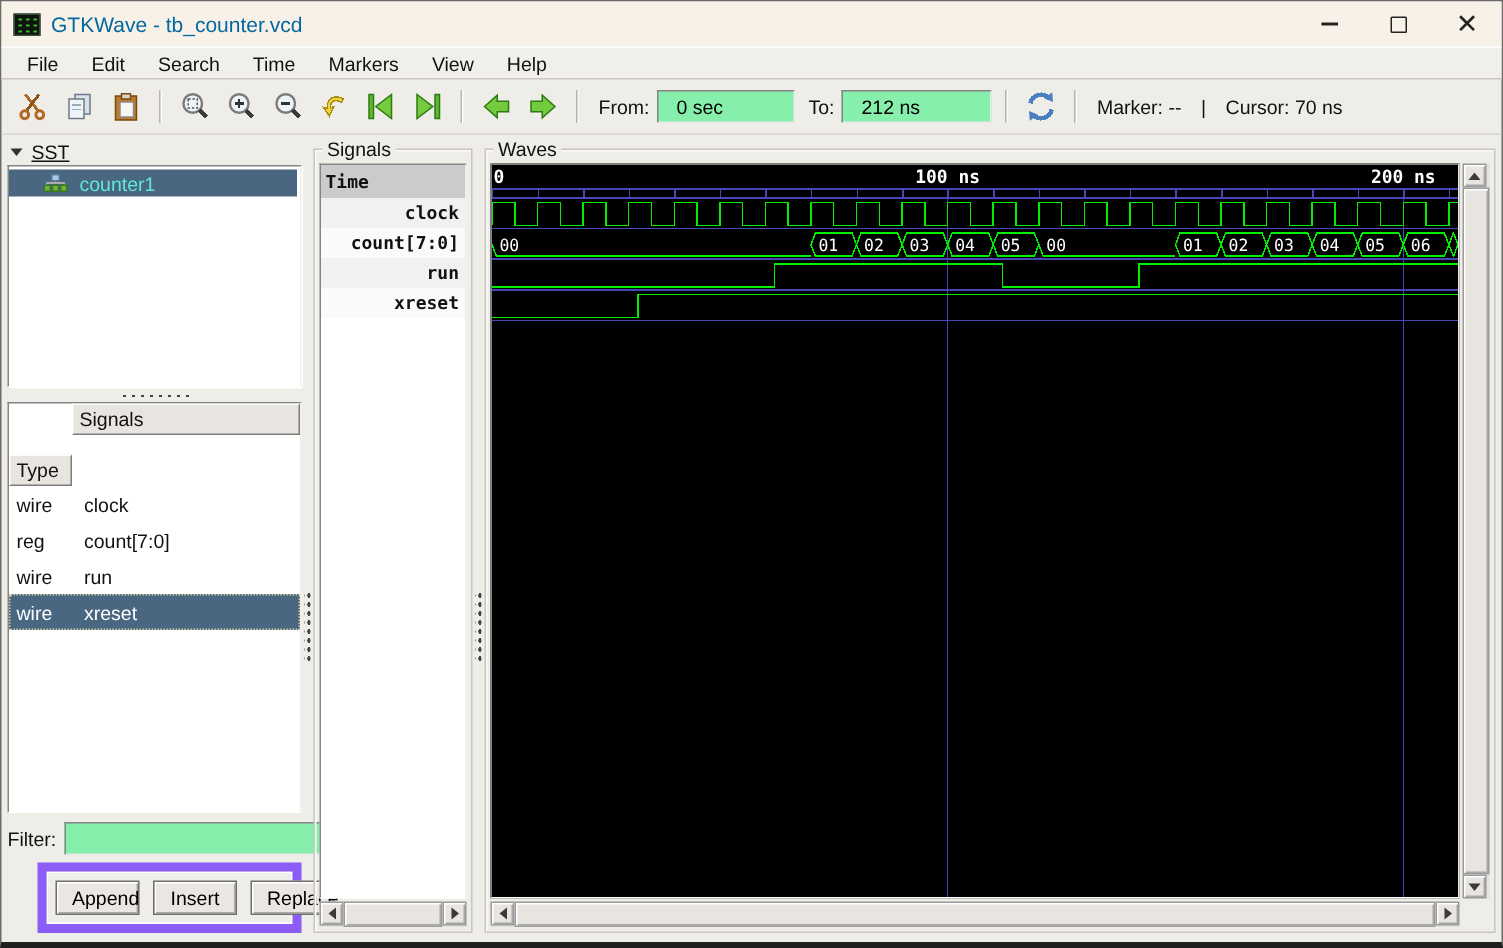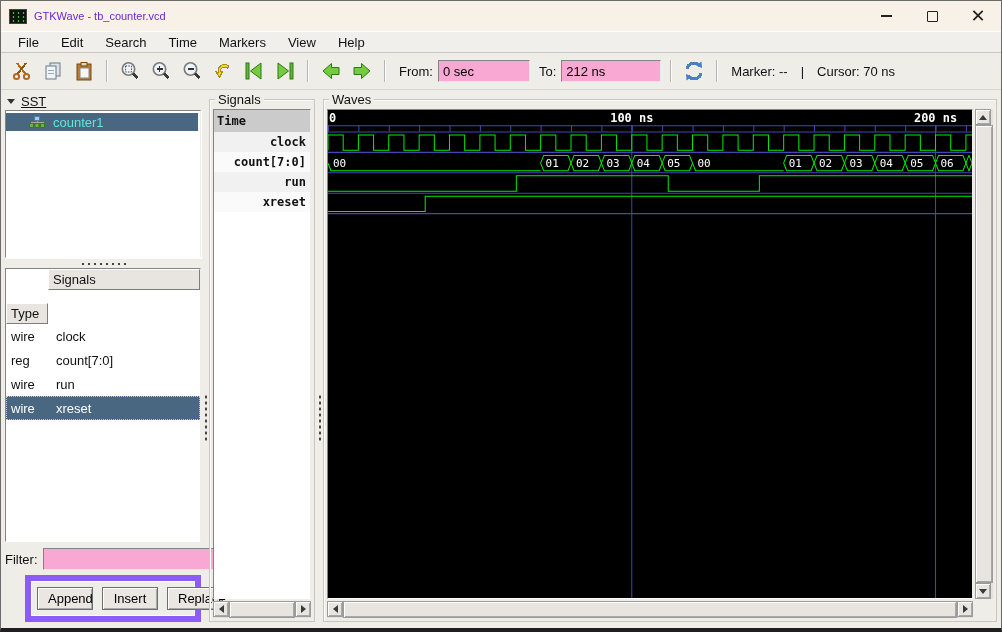--- a/index.html
+++ b/index.html
@@ -5,36 +5,36 @@
   * { margin:0; padding:0; box-sizing:border-box; }
   html,body { width:1002px; height:632px; overflow:hidden; background:#888; }
   body { font-family:"Liberation Sans", sans-serif; font-size:13px; color:#111; }
 
   .window { width:1002px; height:632px; background:#efede8; border:1px solid #6b6b6b; border-bottom:4px solid #1f1f1f; display:flex; flex-direction:column; }
 
   
   .titlebar { height:30px; background:#f8f1e7; display:flex; align-items:center; padding-left:8px; flex:0 0 auto; }
   .app-icon { width:18px; height:15px; background:#0d140d; border:1px solid #3a4a3a; margin-right:7px;
     background-image: radial-gradient(#3ec22e 1px, transparent 1.2px); background-size:5px 4px; background-position:1px 1px; }
-  .title-text { flex:1; font-size:11px; color:#6d28d9; }
+  .title-text { flex:1; font-size:14px; color:#0369a1; }
   .win-btn { width:46px; height:30px; display:flex; align-items:center; justify-content:center; }
   .min-glyph { width:11px; height:2px; background:#222; }
   .max-glyph { width:11px; height:11px; border:1.5px solid #222; border-radius:1px; }
   .close-glyph { font-size:18px; line-height:18px; color:#222; font-weight:400; }
 
   
   .menubar { height:22px; background:#f1efec; border-top:1px solid #fff; border-bottom:1px solid #c9c6c0; display:flex; align-items:center; padding-left:6px; flex:0 0 auto; }
   .menu-item { padding:4px 11px; }
 
   
   .toolbar { height:37px; display:flex; align-items:center; padding:0 8px; gap:5px; border-bottom:1px solid #d8d5cf; flex:0 0 auto; }
   .tool-btn { width:26px; height:26px; display:flex; align-items:center; justify-content:center; }
   .tool-sep { width:2px; height:22px; border-left:1px solid #b8b5af; border-right:1px solid #fcfcfc; margin:0 4px; }
   .field-label { margin-left:4px; }
-  .entry { background:#f9a8d4; border:1px solid; border-color:#848484 #e9e9e9 #e9e9e9 #848484; height:22px; font:13px "Liberation Sans",sans-serif; padding:0 4px; outline:none; }
+  .entry { background:#86efac; border:1px solid; border-color:#848484 #e9e9e9 #e9e9e9 #848484; height:22px; font:13px "Liberation Sans",sans-serif; padding:0 12px; outline:none; }
   .from-entry { width:92px; }
   .to-entry { width:100px; }
   .status-text { margin:0 4px; white-space:nowrap; }
 
   
   .main { flex:1; display:flex; padding:2px 4px 6px 4px; min-height:0; }
 
   
   .left-panel { width:196px; display:flex; flex-direction:column; min-height:0; }
   .sst-header { height:18px; display:flex; align-items:center; gap:6px; padding-left:2px; }

